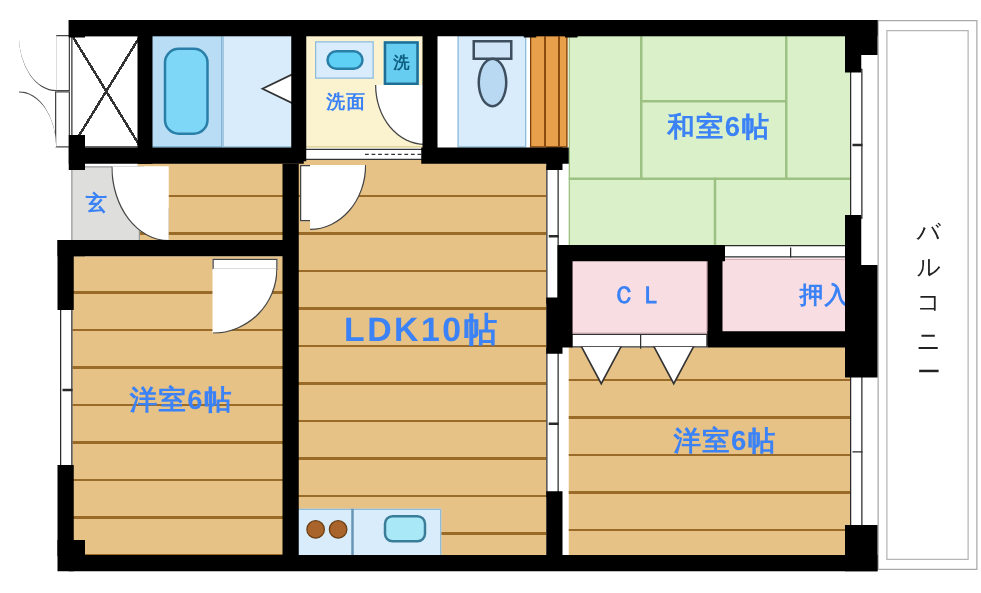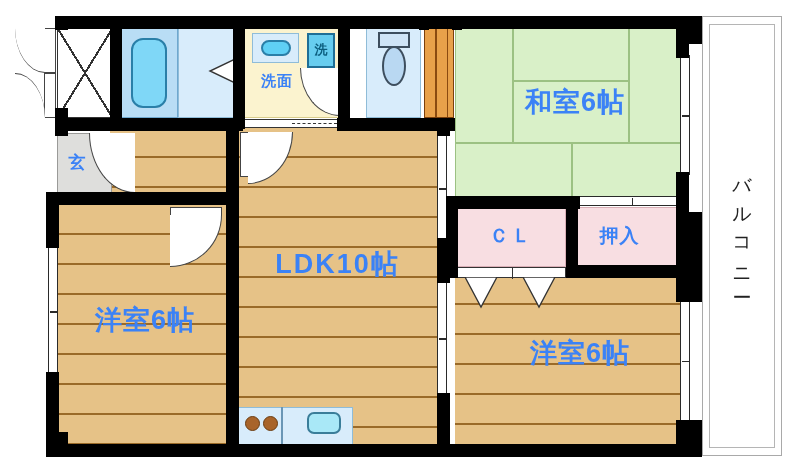--- a/index.html
+++ b/index.html
@@ -48,21 +48,21 @@
   
   .label {
     color: #3b82f6;
     font-weight: bold;
     white-space: nowrap;
     display: flex;
     align-items: center;
     justify-content: center;
     pointer-events: none;
   }
-  .lbl-room  { font-size: 27px; letter-spacing: 1px; }
+  .lbl-room  { font-size: 22px; letter-spacing: 1px; }
   .lbl-ldk   { font-size: 27px; letter-spacing: 2px; }
   .lbl-cl    { font-size: 19px; letter-spacing: 3px; }
   .lbl-oshi  { font-size: 19px; letter-spacing: 1px; }
   .lbl-small { font-size: 15px; letter-spacing: 1px; }
   .lbl-tiny  { font-size: 13px; }
   .lbl-gen   { font-size: 17px; }
   .lbl-vert {
     writing-mode: vertical-rl;
     font-size: 19px;
     letter-spacing: 9px;
@@ -151,21 +151,21 @@
   <div class="abs wood wood-lines" style="left:57px; top:205px; width:179px; height:241px;"></div>
   <div class="abs label lbl-room" style="left:60px; top:300px; width:170px; height:40px;">洋室6帖</div>
 
   <div class="abs wood wood-lines" style="left:455px; top:275px; width:232px; height:171px;"></div>
   <div class="abs label lbl-room" style="left:495px; top:333px; width:170px; height:40px;">洋室6帖</div>
 
   <div class="abs pink" style="left:457px; top:207px; width:109px; height:60px;"></div>
   <div class="abs label lbl-cl" style="left:457px; top:222px; width:109px; height:28px;">ＣＬ</div>
 
   <div class="abs pink" style="left:576px; top:207px; width:111px; height:60px;"></div>
-  <div class="abs label lbl-oshi" style="left:564px; top:222px; width:111px; height:28px;">押入</div>
+  <div class="abs label lbl-oshi" style="left:604px; top:222px; width:111px; height:28px;">押入</div>
 
   <div class="abs window" style="left:576px; top:196px; width:111px; height:10px;">
     <div class="mull" style="left:50%; top:1px; width:1.5px; height:8px;"></div>
   </div>
 
   <div class="abs" style="left:457px; top:267px; width:109px; height:11px; background:#ffffff; border:1.3px solid #333;">
     <div class="abs" style="left:50%; top:0; width:1.4px; height:11px; background:#333;"></div>
   </div>
   <svg class="abs" style="left:457px; top:277px; width:109px; height:32px;" viewBox="0 0 109 32">
     <polygon points="8,0 40,0 24,30" fill="#ffffff" stroke="#333" stroke-width="1.3"></polygon>

